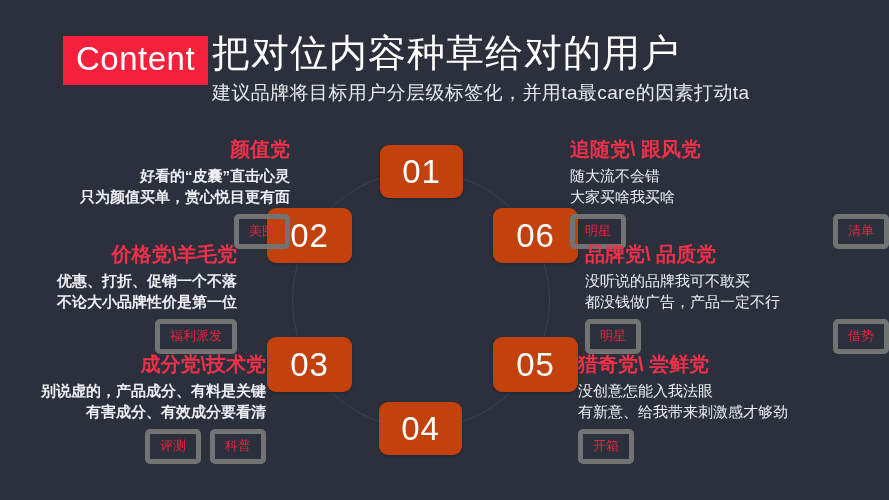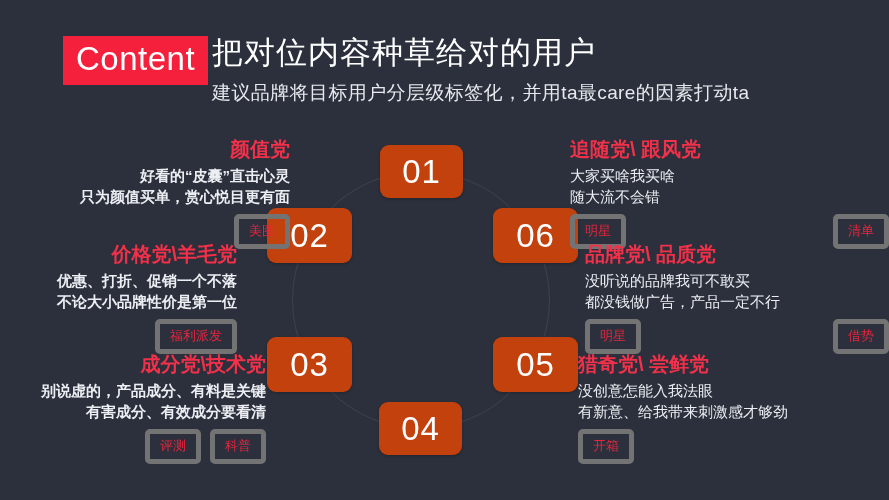--- a/index.html
+++ b/index.html
@@ -16,21 +16,21 @@
   #content-badge{
     position:absolute;left:63px;top:36px;
     background:#f5203c;color:#ffffff;
     font-size:33px;line-height:44px;
     padding:1px 13px 4px 13px;
     letter-spacing:.5px;
     font-family:"Liberation Sans","DejaVu Sans",sans-serif;
   }
   #header-title{
     position:absolute;left:212px;top:31px;
-    color:#ffffff;font-size:31px;line-height:44px;
+    color:#ffffff;font-size:38px;line-height:44px;
     letter-spacing:1px;font-weight:400;white-space:nowrap;
   }
   #header-sub{
     position:absolute;left:212px;top:80px;
     color:#e7e9ee;font-size:19px;line-height:26px;
     letter-spacing:.4px;white-space:nowrap;font-weight:300;
   }
 
   
   #ring{
@@ -139,22 +139,22 @@
     <div class="blk-line">别说虚的，产品成分、有料是关键</div>
     <div class="blk-line">有害成分、有效成分要看清</div>
     <div class="tags">
       <div class="tag">评测</div>
       <div class="tag">科普</div>
     </div>
   </div>
 
   <div class="block left-al" id="blk-zhuisui">
     <div class="blk-title">追随党\ 跟风党</div>
+    <div class="blk-line thin">随大流不会错</div>
     <div class="blk-line thin">大家买啥我买啥</div>
-    <div class="blk-line thin">随大流不会错</div>
     <div class="tags">
       <div class="tag">明星</div>
       <div class="tag">清单</div>
     </div>
   </div>
 
   <div class="block left-al" id="blk-pinpai">
     <div class="blk-title">品牌党\ 品质党</div>
     <div class="blk-line thin">没听说的品牌我可不敢买</div>
     <div class="blk-line thin">都没钱做广告，产品一定不行</div>

